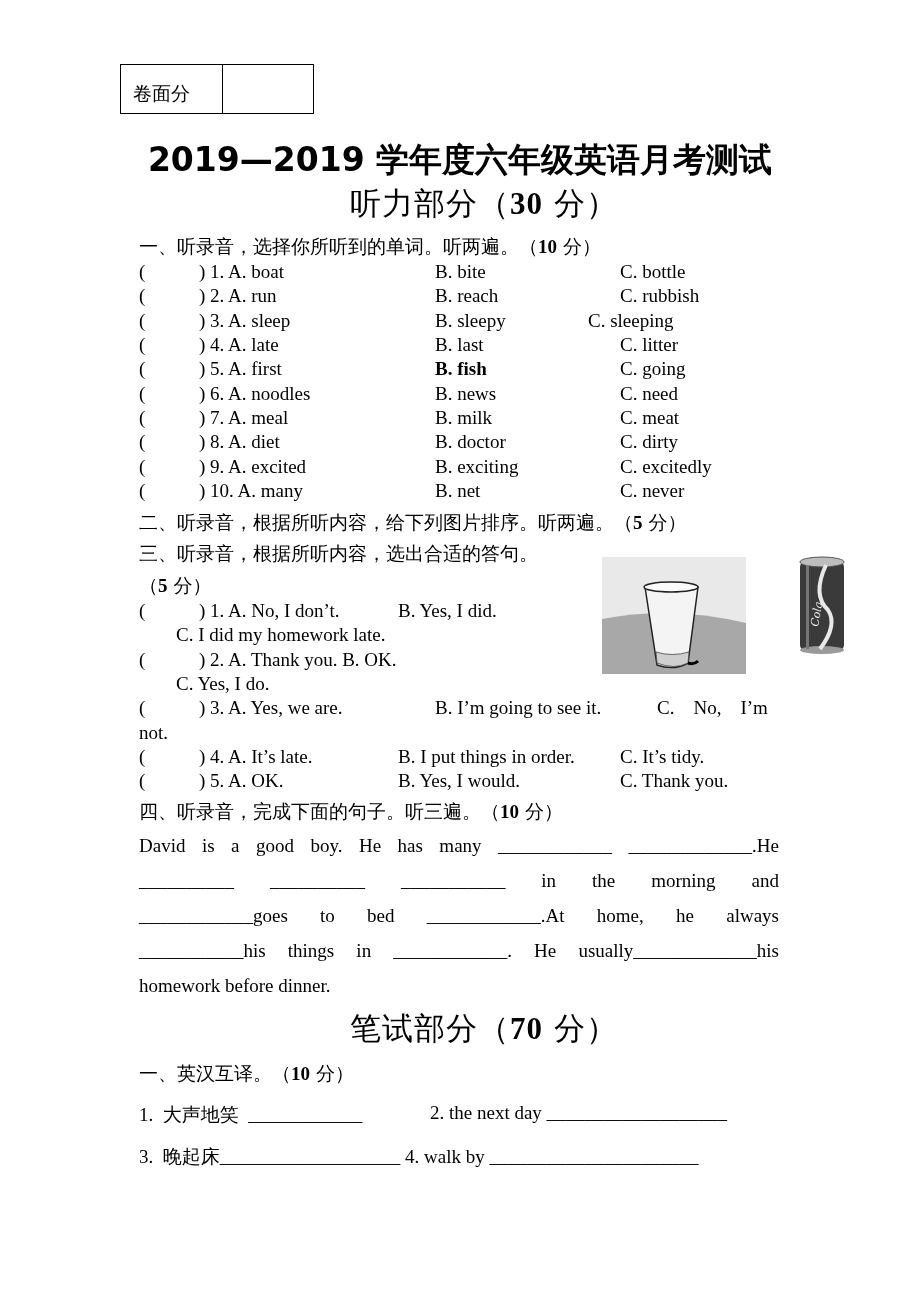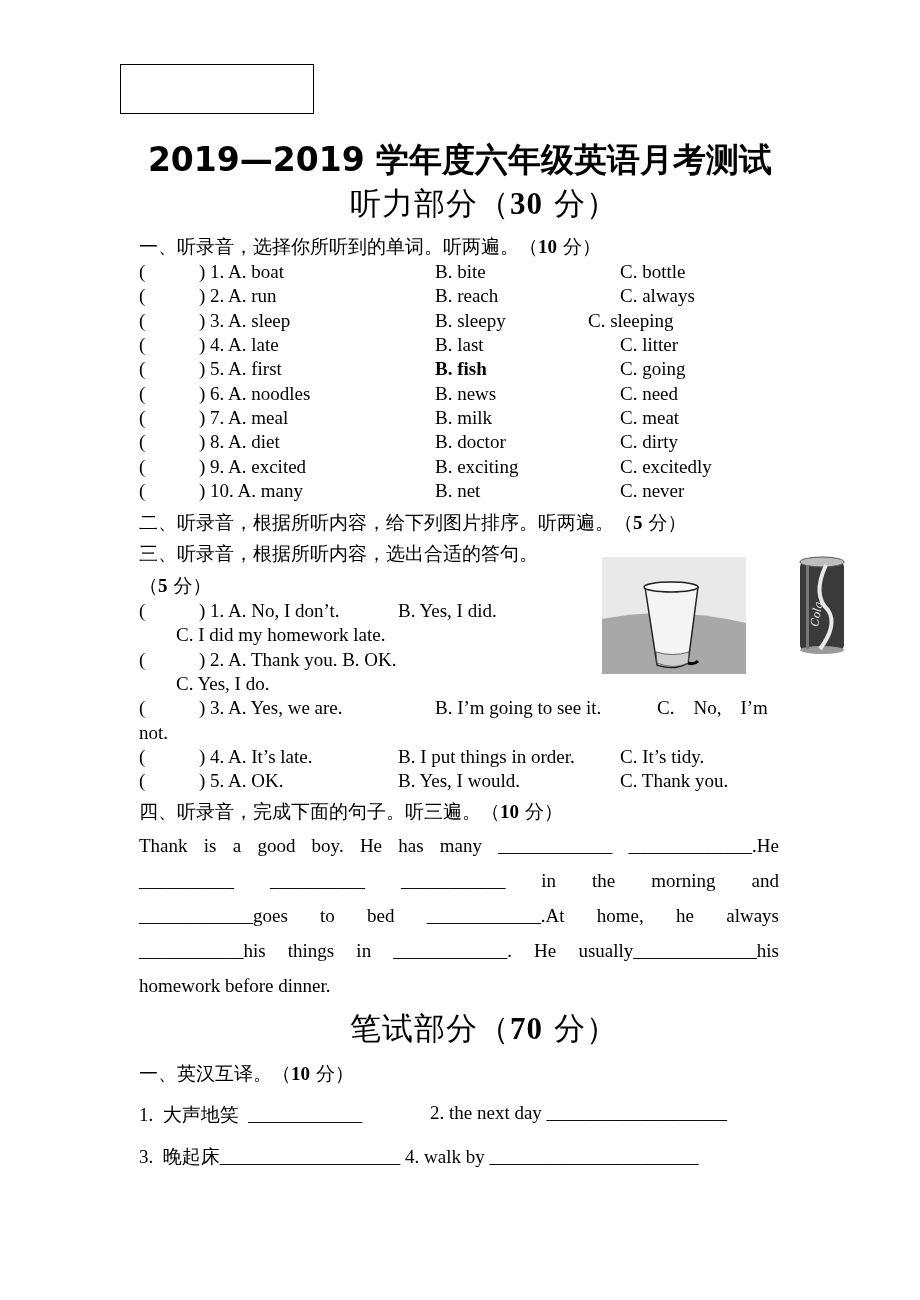--- a/index.html
+++ b/index.html
@@ -41,20 +41,21 @@
     .img-glass {
       position: absolute; left: 602px; top: 557px; width: 144px; height: 117px;
       background: #e6e6e6;
     }
     .img-can { position: absolute; left: 798px; top: 555px; width: 50px; height: 100px; }
   </style>
 </head>
 <body>
 
 <div class="score-table">
+  <div class="cell-label cjk">卷面分</div>
   <div class="cell-value"></div>
 </div>
 
 <div class="title">
   <span class="cjk">2019—2019 学年度六年级英语月考测试</span>
 </div>
 
 <div class="section-title" style="top:183px;">
   <span class="cjk">听力部分（</span><b>30</b><span class="cjk"> 分）</span>
 </div>
@@ -67,21 +68,21 @@
   <div class="abs row" style="top:261px;left:0;width:920px;">
     <span class="abs" style="left:139px;">(</span>
     <span class="abs" style="left:199px;">) <span>1.</span> <span>A. boat</span></span>
     <span class="abs" style="left:435px;">B. bite</span>
     <span class="abs" style="left:620px;">C. bottle</span>
   </div>
   <div class="abs row" style="top:285px;left:0;width:920px;">
     <span class="abs" style="left:139px;">(</span>
     <span class="abs" style="left:199px;">) <span>2.</span> <span>A. run</span></span>
     <span class="abs" style="left:435px;">B. reach</span>
-    <span class="abs" style="left:620px;">C. always</span>
+    <span class="abs" style="left:620px;">C. rubbish</span>
   </div>
   <div class="abs row" style="top:310px;left:0;width:920px;">
     <span class="abs" style="left:139px;">(</span>
     <span class="abs" style="left:199px;">) <span>3.</span> <span>A. sleep</span></span>
     <span class="abs" style="left:435px;">B. sleepy</span>
     <span class="abs" style="left:588px;">C. sleeping</span>
   </div>
   <div class="abs row" style="top:334px;left:0;width:920px;">
     <span class="abs" style="left:139px;">(</span>
     <span class="abs" style="left:199px;">) <span>4.</span> <span>A. late</span></span>
@@ -189,21 +190,21 @@
   <span class="abs" style="left:199px;">) 5. A. OK.</span>
   <span class="abs" style="left:398px;">B. Yes, I would.</span>
   <span class="abs" style="left:620px;">C. Thank you.</span>
 </div>
 
 <div class="abs q-head cjk" style="left:139px; top:799px;">
   <span>四、听录音，完成下面的句子。听三遍。（</span><span class="num">10</span><span> 分）</span>
 </div>
 
 <div class="para" style="top:835px; display:flex; justify-content:space-between;">
-  <span>Thank</span>
+  <span>David</span>
     <span>is</span>
     <span>a</span>
     <span>good</span>
     <span>boy.</span>
     <span>He</span>
     <span>has</span>
     <span>many</span>
     <span>____________</span>
     <span>_____________.He</span>
 </div>

